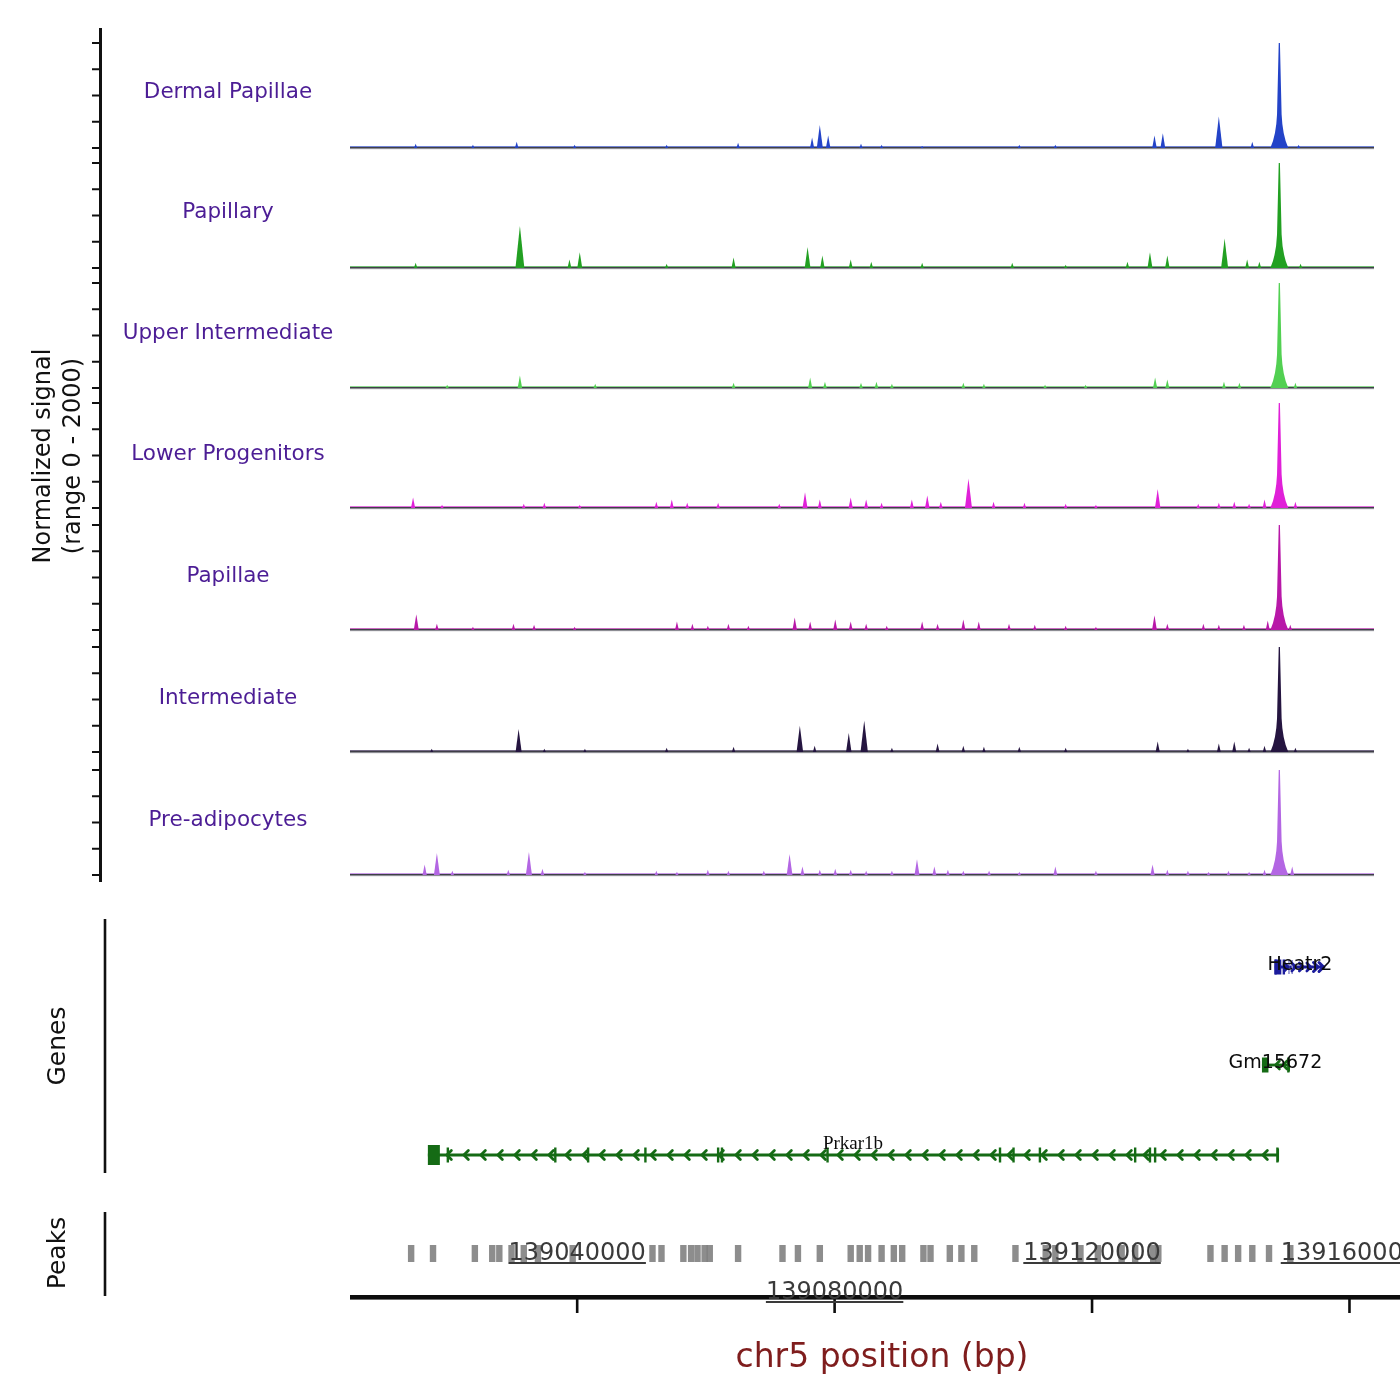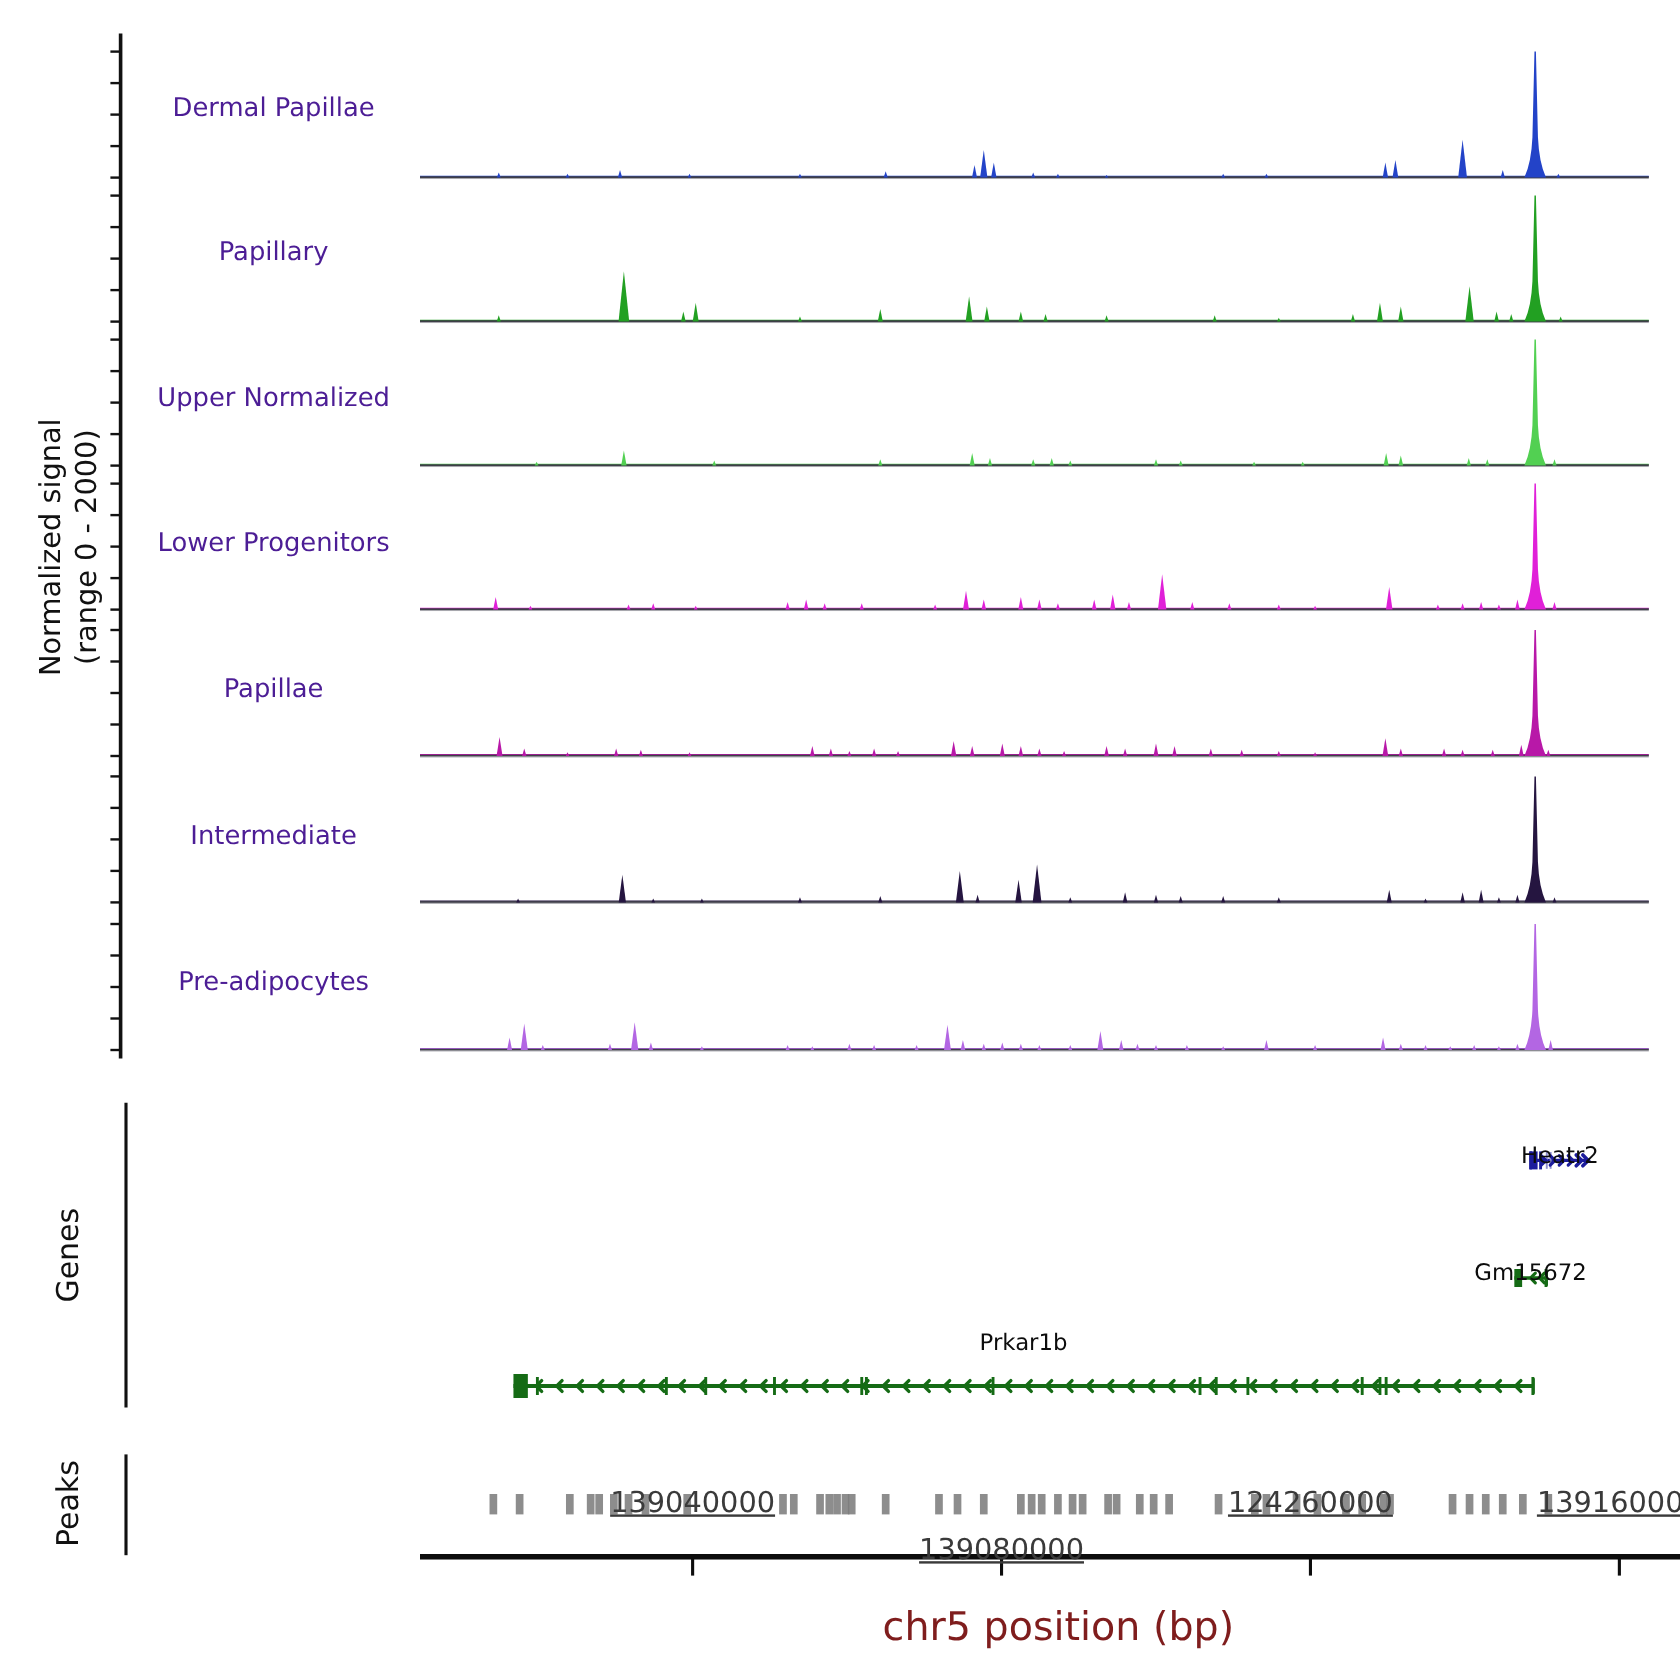--- a/index.html
+++ b/index.html
@@ -405,29 +405,29 @@
 
   <div id="ylab" class="rot">
     <div>Normalized signal</div>
     <div>(range 0 - 2000)</div>
   </div>
   <div id="genes-lab" class="rot">Genes</div>
   <div id="peaks-lab" class="rot">Peaks</div>
 
   <div class="track-label" style="top:78px">Dermal Papillae</div>
   <div class="track-label" style="top:198px">Papillary</div>
-  <div class="track-label" style="top:319px">Upper Normalized</div>
+  <div class="track-label" style="top:319px">Upper Intermediate</div>
   <div class="track-label" style="top:440px">Lower Progenitors</div>
   <div class="track-label" style="top:562px">Papillae</div>
   <div class="track-label" style="top:684px">Intermediate</div>
   <div class="track-label" style="top:806px">Pre-adipocytes</div>
 
   <div class="gene-label" id="gene-label-0" style="left: 1299.92px; top: 936px;">Heatr2</div>
   <div class="gene-label" id="gene-label-1" style="left: 1275.46px; top: 1034px; text-align: right;">Gm15672</div>
-  <div class="gene-label" id="gene-label-2" style="left: 852.955px; top: 1092px;">Prkar1b</div>
+  <div class="gene-label" id="gene-label-2" style="left: 852.955px; top: 1116px; font-family: Liberation Serif, serif;">Prkar1b</div>
 
   <div class="xtick-label" id="xtick-0" style="left: 577.183px;">139040000</div>
   <div class="xtick-label" id="xtick-1" style="left: 834.613px; margin-top: 39px;">139080000</div>
-  <div class="xtick-label" id="xtick-2" style="left: 1092.04px;">124260000</div>
+  <div class="xtick-label" id="xtick-2" style="left: 1092.04px;">139120000</div>
   <div class="xtick-label" id="xtick-3" style="left: 1349.47px;">139160000</div>
 
   <div id="xtitle">chr5 position (bp)</div>
 </div>
 
 </body></html>

